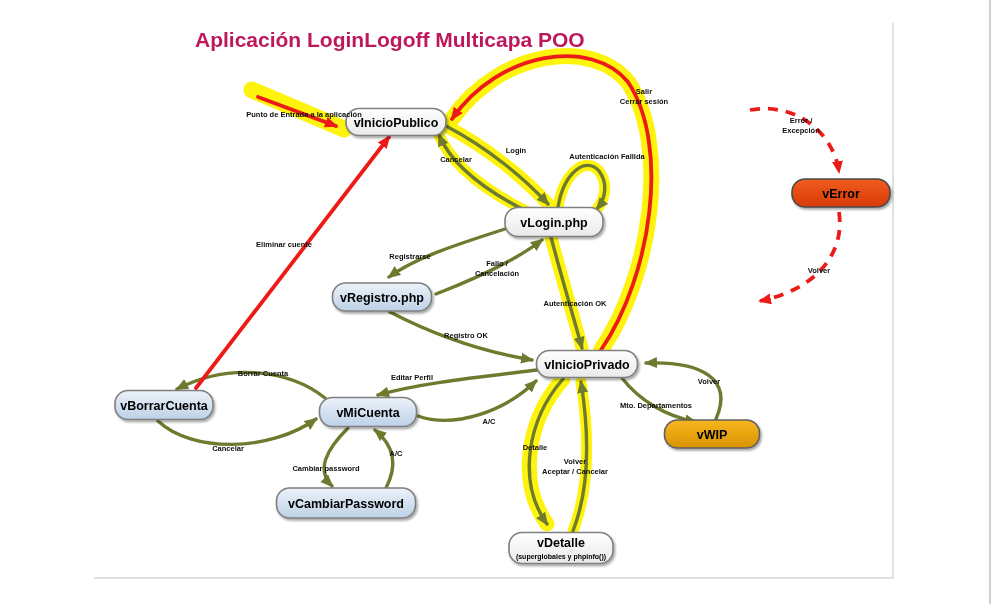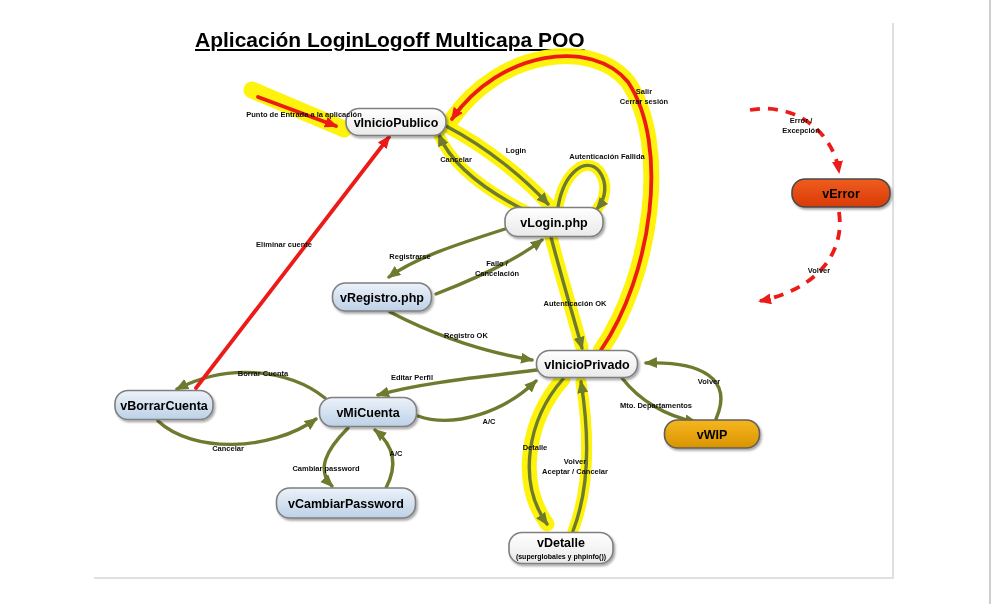--- a/index.html
+++ b/index.html
@@ -14,21 +14,21 @@
   #window-right-edge{left:989px;top:0;width:2px;height:604px;background:#cfcfcf;}
   svg{position:absolute;left:0;top:0;}
   .edge-label{font:bold 7.5px "Liberation Sans",sans-serif;fill:#0d0d0d;}
   .node-label{font:bold 12.5px "Liberation Sans",sans-serif;fill:#000000;}
   .node-sub{font:bold 7px "Liberation Sans",sans-serif;fill:#000000;}
 </style>
 </head>
 <body>
 
 <div id="stage">
-  <div id="page-title" style="color: #000000; text-decoration: underline;">Aplicación LoginLogoff Multicapa POO</div>
+  <div id="page-title" style="color: #be185d;">Aplicación LoginLogoff Multicapa POO</div>
   <div id="page-right-border" class="vline" style="background: rgb(224, 224, 224);"></div>
   <div id="page-bottom-border" class="hline" style="background: rgb(224, 224, 224);"></div>
   <div id="window-right-edge" class="vline" style="background: rgb(207, 207, 207);"></div>
 
   <svg id="diagram" width="994" height="604" viewBox="0 0 994 604">
     <defs id="diagram-defs">
       <filter id="nodeshadow" x="-30%" y="-40%" width="170%" height="200%">
         <feDropShadow dx="1.5" dy="2" stdDeviation="1.2" flood-color="#000000" flood-opacity="0.35"></feDropShadow>
       </filter>
     <linearGradient id="grad-white" x1="0" y1="0" x2="0" y2="1">

